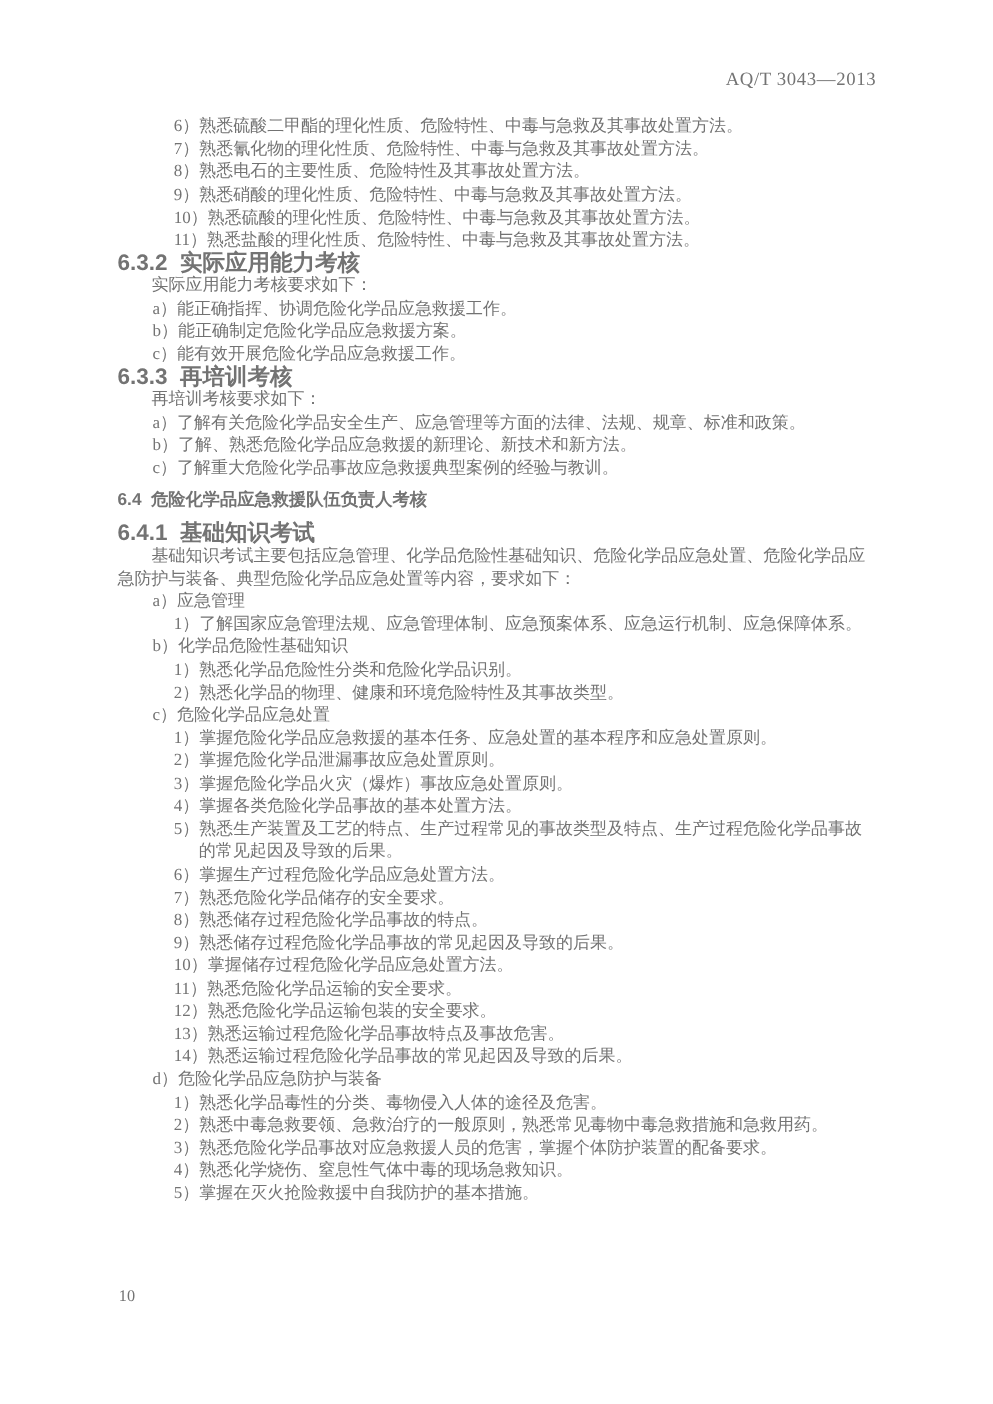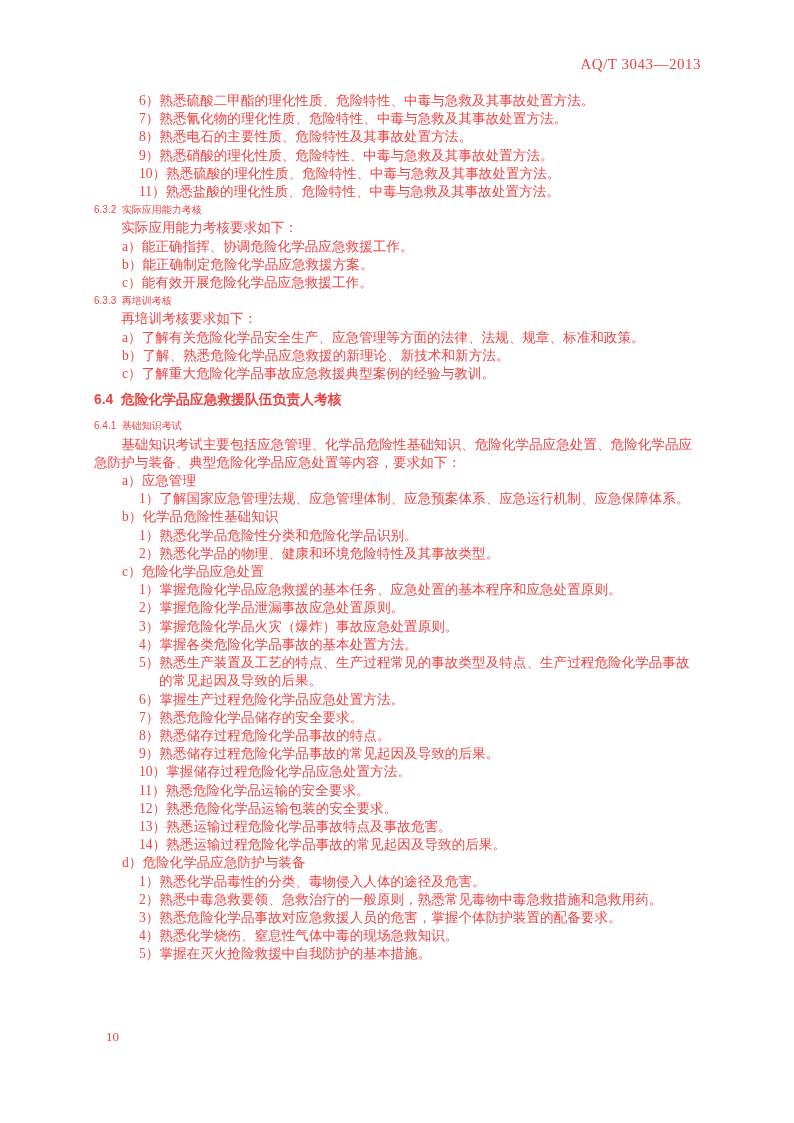--- a/index.html
+++ b/index.html
@@ -5,21 +5,21 @@
   html, body {
     margin: 0;
     padding: 0;
     background: #ffffff;
   }
   .page {
     position: relative;
     width: 794px;
     height: 1123px;
     background: #ffffff;
-    color: #ef4444;
+    color: #737373;
     font-family: "Liberation Serif", "DejaVu Serif", serif;
     font-size: 13.6px;
     line-height: 18.2px;
     overflow: hidden;
   }
   .header {
     position: absolute;
     top: 55px;
     left: 95px;
     width: 606px;
@@ -33,22 +33,22 @@
     top: 92px;
     left: 94px;
     width: 606px;
   }
   .blk {
     white-space: pre-wrap;
   }
   
   .h-clause {
     font-family: "Liberation Sans", "DejaVu Sans", sans-serif;
-    font-weight: normal;
-    font-size: 10px;
+    font-weight: bold;
+    font-size: 18px;
   }
   
   .h-section {
     font-family: "Liberation Sans", "DejaVu Sans", sans-serif;
     font-weight: bold;
     font-size: 13.8px;
     margin-top: 8px;
   }
   .h-section + .h-clause {
     margin-top: 8px;
@@ -61,21 +61,21 @@
   .item-letter {
     padding-left: 28px;
   }
   
   .item-number {
     padding-left: 65px;
     text-indent: -20px;
   }
   .footer {
     position: absolute;
-    left: 106px;
+    left: 95px;
     top: 1028px;
     font-size: 13px;
     font-family: "Liberation Serif", "DejaVu Serif", serif;
   }
 </style>
 </head>
 <body>
 
 <div class="page">
 

